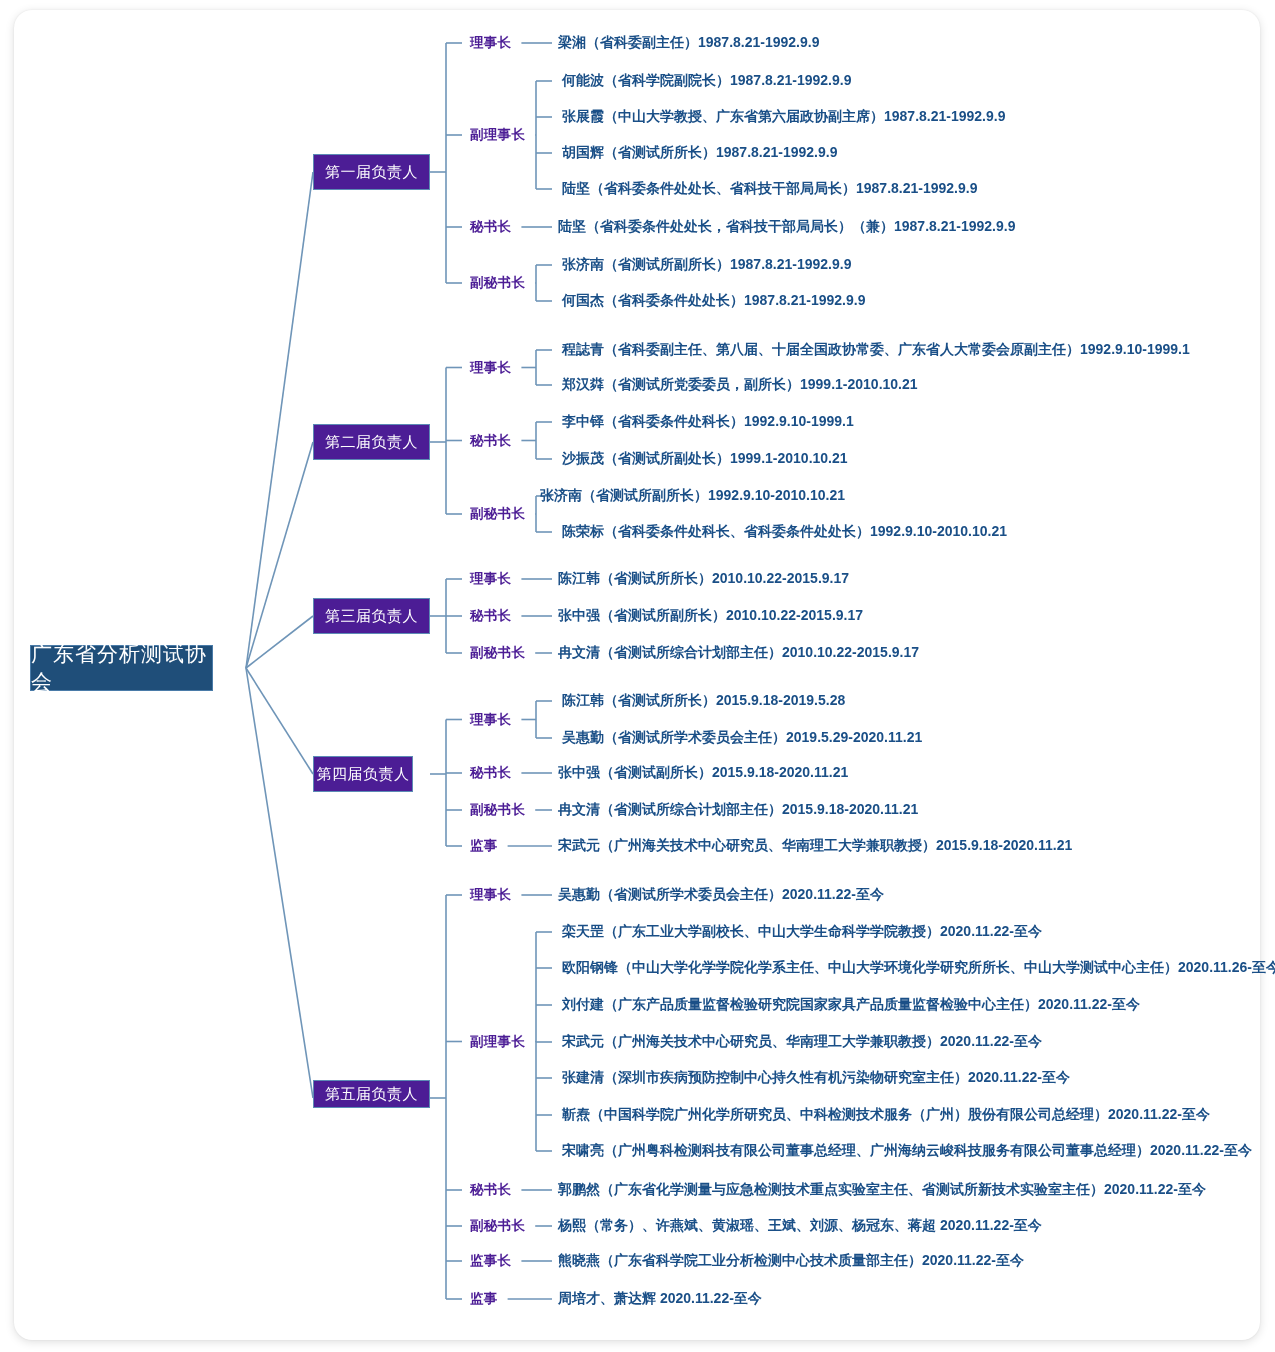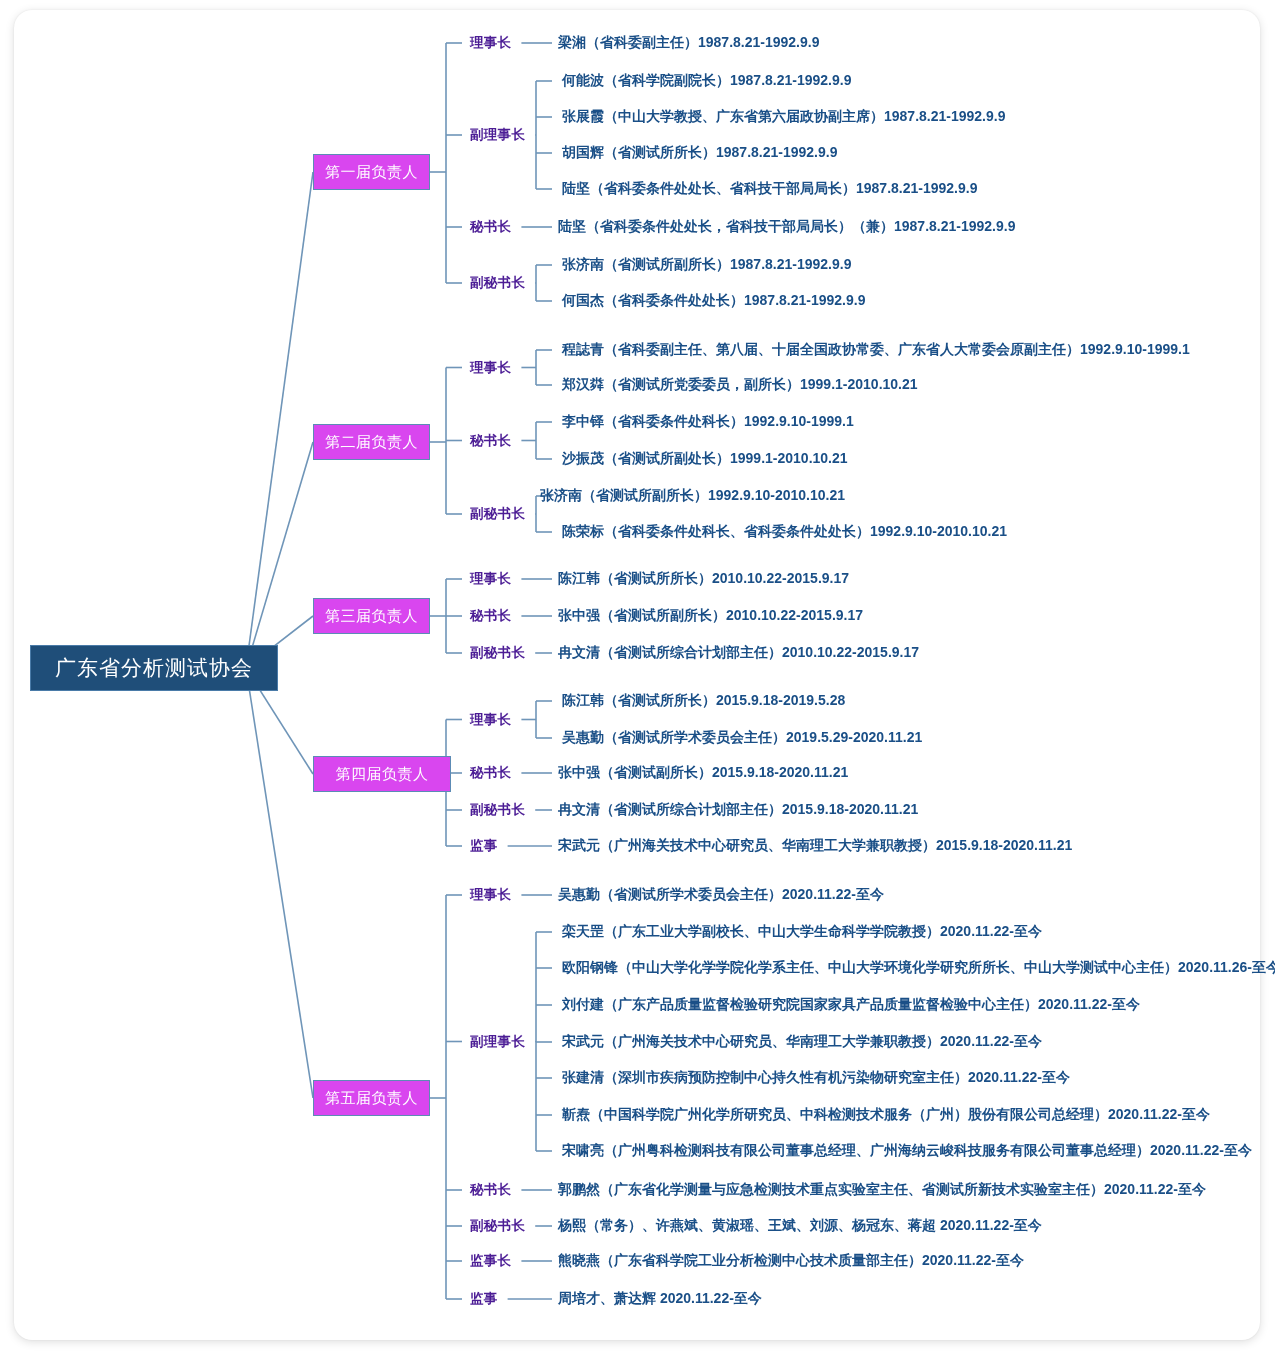--- a/index.html
+++ b/index.html
@@ -6,21 +6,21 @@
   body{font-family:"Liberation Sans","DejaVu Sans",sans-serif;}
   #page{position:relative;width:1275px;height:1352px;overflow:hidden;background:#fff;}
   #card{position:absolute;left:14px;top:10px;width:1246px;height:1330px;
         background:#ffffff;border-radius:18px;
         box-shadow:0 2px 10px rgba(0,0,0,0.13), 0 0 2px rgba(0,0,0,0.08);}
   #svg{position:absolute;left:0;top:0;width:1275px;height:1352px;pointer-events:none;}
   .root-node{position:absolute;background:#1f4e79;border:1px solid #4a7ba8;
              color:#ffffff;font-size:21px;letter-spacing:1px;
              display:flex;align-items:center;justify-content:center;
              box-sizing:border-box;}
-  .branch-node{position:absolute;background:#d946ef;border:1px solid #5c8bb5;
+  .branch-node{position:absolute;background:#4c1d95;border:1px solid #5c8bb5;
                color:#ffffff;font-size:15px;letter-spacing:.5px;
                display:flex;align-items:center;justify-content:center;
                box-sizing:border-box;}
   .role-label{position:absolute;color:#4c1d95;font-size:13.5px;font-weight:bold;
               white-space:nowrap;transform:translateY(-50%);letter-spacing:.3px;}
   .leaf-text{position:absolute;color:#1a4f87;font-size:14px;font-weight:bold;
              white-space:nowrap;transform:translateY(-50%);letter-spacing:0px;}
 </style>
 </head>
 <body>
@@ -106,21 +106,21 @@
       <path d="M536 1042L552 1042" stroke="#6f95b8" stroke-width="1.6" fill="none"></path>
       <path d="M536 1078L552 1078" stroke="#6f95b8" stroke-width="1.6" fill="none"></path>
       <path d="M536 1115L552 1115" stroke="#6f95b8" stroke-width="1.6" fill="none"></path>
       <path d="M536 1151L552 1151" stroke="#6f95b8" stroke-width="1.6" fill="none"></path>
       <path d="M521.40625 1190L552 1190" stroke="#6f95b8" stroke-width="1.6" fill="none"></path>
       <path d="M535.203125 1226L552 1226" stroke="#6f95b8" stroke-width="1.6" fill="none"></path>
       <path d="M521.40625 1261L552 1261" stroke="#6f95b8" stroke-width="1.6" fill="none"></path>
       <path d="M507.609375 1299L552 1299" stroke="#6f95b8" stroke-width="1.6" fill="none"></path>
     </svg>
   <div id="nodes">
-      <div class="root-node" style="left: 30px; top: 645px; width: 248px; height: 46px;">
+      <div class="root-node" style="left: 30px; top: 645px; width: 183px; height: 46px;">
         <span>广东省分析测试协会</span>
       </div>
       <div class="branch-node" style="left: 313px; top: 154px; width: 117px; height: 36px;">
         <span>第一届负责人</span>
       </div>
       <div class="role-label" style="left: 470px; top: 43px;">理事长</div>
       <div class="leaf-text" style="left: 558px; top: 43px;">梁湘（省科委副主任）1987.8.21-1992.9.9</div>
       <div class="role-label" style="left: 470px; top: 135px;">副理事长</div>
       <div class="leaf-text" style="left: 562px; top: 81px;">何能波（省科学院副院长）1987.8.21-1992.9.9</div>
       <div class="leaf-text" style="left: 562px; top: 117px;">张展霞（中山大学教授、广东省第六届政协副主席）1987.8.21-1992.9.9</div>
@@ -145,33 +145,33 @@
       <div class="leaf-text" style="left: 562px; top: 532px;">陈荣标（省科委条件处科长、省科委条件处处长）1992.9.10-2010.10.21</div>
       <div class="branch-node" style="left: 313px; top: 598px; width: 117px; height: 36px;">
         <span>第三届负责人</span>
       </div>
       <div class="role-label" style="left: 470px; top: 579px;">理事长</div>
       <div class="leaf-text" style="left: 558px; top: 579px;">陈江韩（省测试所所长）2010.10.22-2015.9.17</div>
       <div class="role-label" style="left: 470px; top: 616px;">秘书长</div>
       <div class="leaf-text" style="left: 558px; top: 616px;">张中强（省测试所副所长）2010.10.22-2015.9.17</div>
       <div class="role-label" style="left: 470px; top: 653px;">副秘书长</div>
       <div class="leaf-text" style="left: 558px; top: 653px;">冉文清（省测试所综合计划部主任）2010.10.22-2015.9.17</div>
-      <div class="branch-node" style="left: 313px; top: 756px; width: 138px; height: 36px;">
+      <div class="branch-node" style="left: 313px; top: 756px; width: 100px; height: 36px;">
         <span>第四届负责人</span>
       </div>
       <div class="role-label" style="left: 470px; top: 719.5px;">理事长</div>
       <div class="leaf-text" style="left: 562px; top: 701px;">陈江韩（省测试所所长）2015.9.18-2019.5.28</div>
       <div class="leaf-text" style="left: 562px; top: 738px;">吴惠勤（省测试所学术委员会主任）2019.5.29-2020.11.21</div>
       <div class="role-label" style="left: 470px; top: 773px;">秘书长</div>
       <div class="leaf-text" style="left: 558px; top: 773px;">张中强（省测试副所长）2015.9.18-2020.11.21</div>
       <div class="role-label" style="left: 470px; top: 810px;">副秘书长</div>
       <div class="leaf-text" style="left: 558px; top: 810px;">冉文清（省测试所综合计划部主任）2015.9.18-2020.11.21</div>
       <div class="role-label" style="left: 470px; top: 846px;">监事</div>
       <div class="leaf-text" style="left: 558px; top: 846px;">宋武元（广州海关技术中心研究员、华南理工大学兼职教授）2015.9.18-2020.11.21</div>
-      <div class="branch-node" style="left: 313px; top: 1080px; width: 117px; height: 36px;">
+      <div class="branch-node" style="left: 313px; top: 1080px; width: 117px; height: 28px;">
         <span>第五届负责人</span>
       </div>
       <div class="role-label" style="left: 470px; top: 895px;">理事长</div>
       <div class="leaf-text" style="left: 558px; top: 895px;">吴惠勤（省测试所学术委员会主任）2020.11.22-至今</div>
       <div class="role-label" style="left: 470px; top: 1041.5px;">副理事长</div>
       <div class="leaf-text" style="left: 562px; top: 932px;">栾天罡（广东工业大学副校长、中山大学生命科学学院教授）2020.11.22-至今</div>
       <div class="leaf-text" style="left: 562px; top: 968px;">欧阳钢锋（中山大学化学学院化学系主任、中山大学环境化学研究所所长、中山大学测试中心主任）2020.11.26-至今</div>
       <div class="leaf-text" style="left: 562px; top: 1005px;">刘付建（广东产品质量监督检验研究院国家家具产品质量监督检验中心主任）2020.11.22-至今</div>
       <div class="leaf-text" style="left: 562px; top: 1042px;">宋武元（广州海关技术中心研究员、华南理工大学兼职教授）2020.11.22-至今</div>
       <div class="leaf-text" style="left: 562px; top: 1078px;">张建清（深圳市疾病预防控制中心持久性有机污染物研究室主任）2020.11.22-至今</div>

